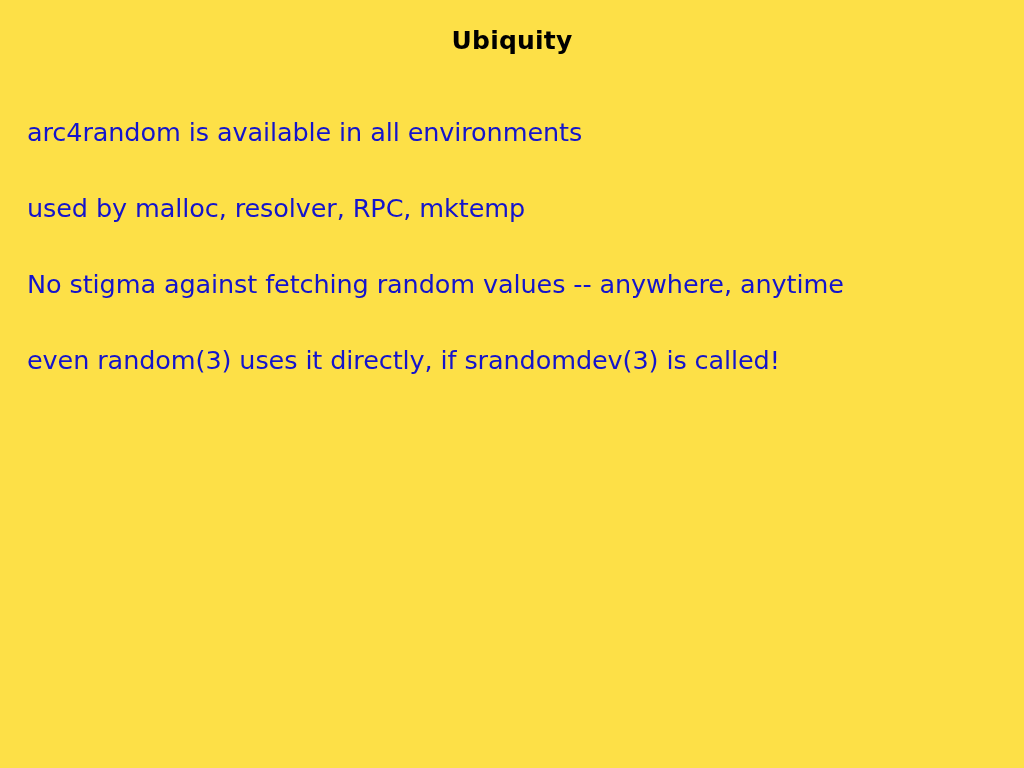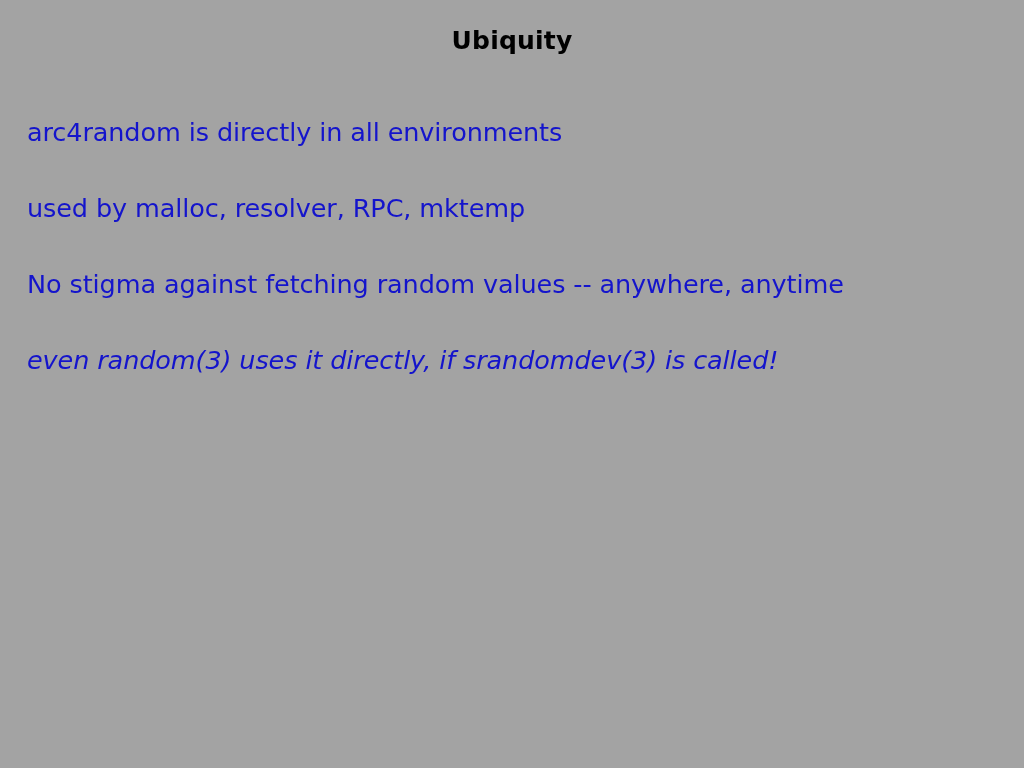--- a/index.html
+++ b/index.html
@@ -12,21 +12,21 @@
     height: 768px;
     background: #ffffff;
     font-family: "DejaVu Sans", sans-serif;
     overflow: hidden;
   }
 
   .slide {
     position: relative;
     width: 1024px;
     height: 768px;
-    background: #a3a3a3;
+    background: #fde047;
   }
 
   .slide-title {
     position: absolute;
     top: 26px;
     left: 0;
     width: 1024px;
     text-align: center;
     font-family: "DejaVu Sans", sans-serif;
     font-size: 25px;
@@ -51,30 +51,29 @@
     color: #1414CC;
     line-height: 32px;
     height: 32px;
     margin: 0 0 44px 0;
     white-space: nowrap;
     letter-spacing: -0.1px;
   }
 
   .body-line:last-child {
     margin-bottom: 0;
-    font-style: italic;
   }
 </style>
 </head>
 <body>
 
 <div class="slide">
 
   <div class="slide-title">Ubiquity</div>
 
   <div class="slide-body">
-    <p class="body-line">arc4random is directly in all environments</p>
+    <p class="body-line">arc4random is available in all environments</p>
     <p class="body-line">used by malloc, resolver, RPC, mktemp</p>
     <p class="body-line">No stigma against fetching random values -- anywhere, anytime</p>
     <p class="body-line">even random(3) uses it directly, if srandomdev(3) is called!</p>
   </div>
 
 </div>
 
 </body></html>

